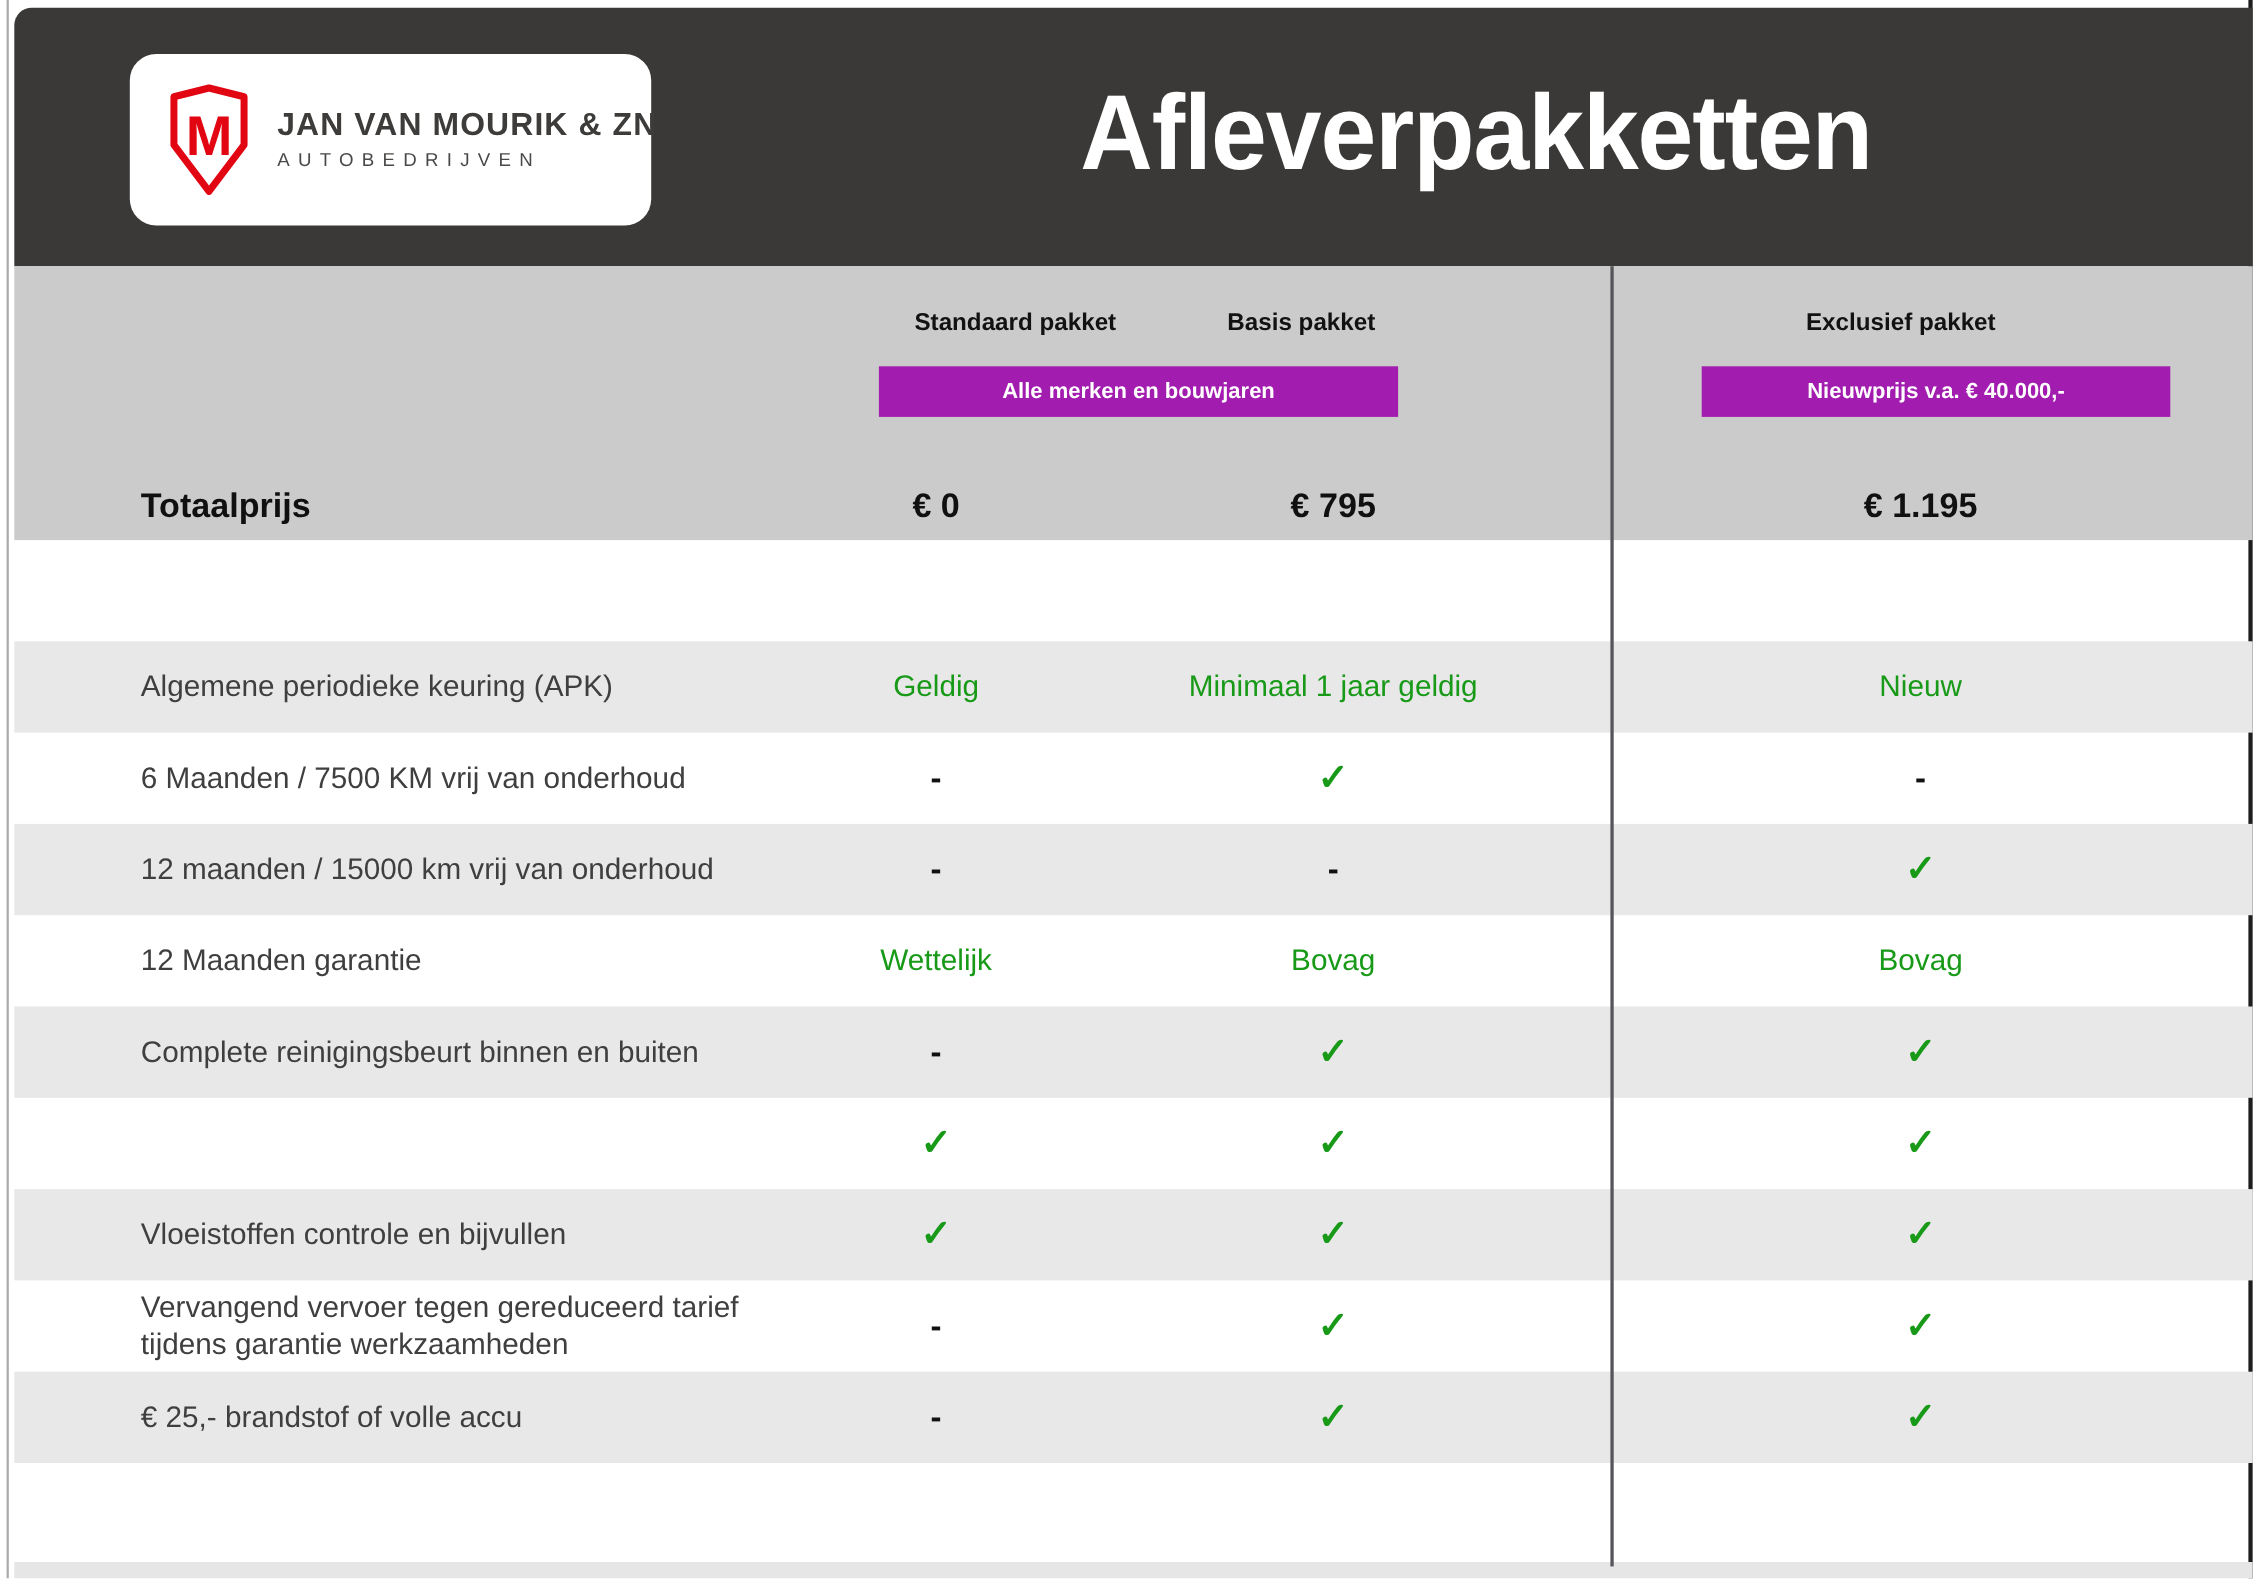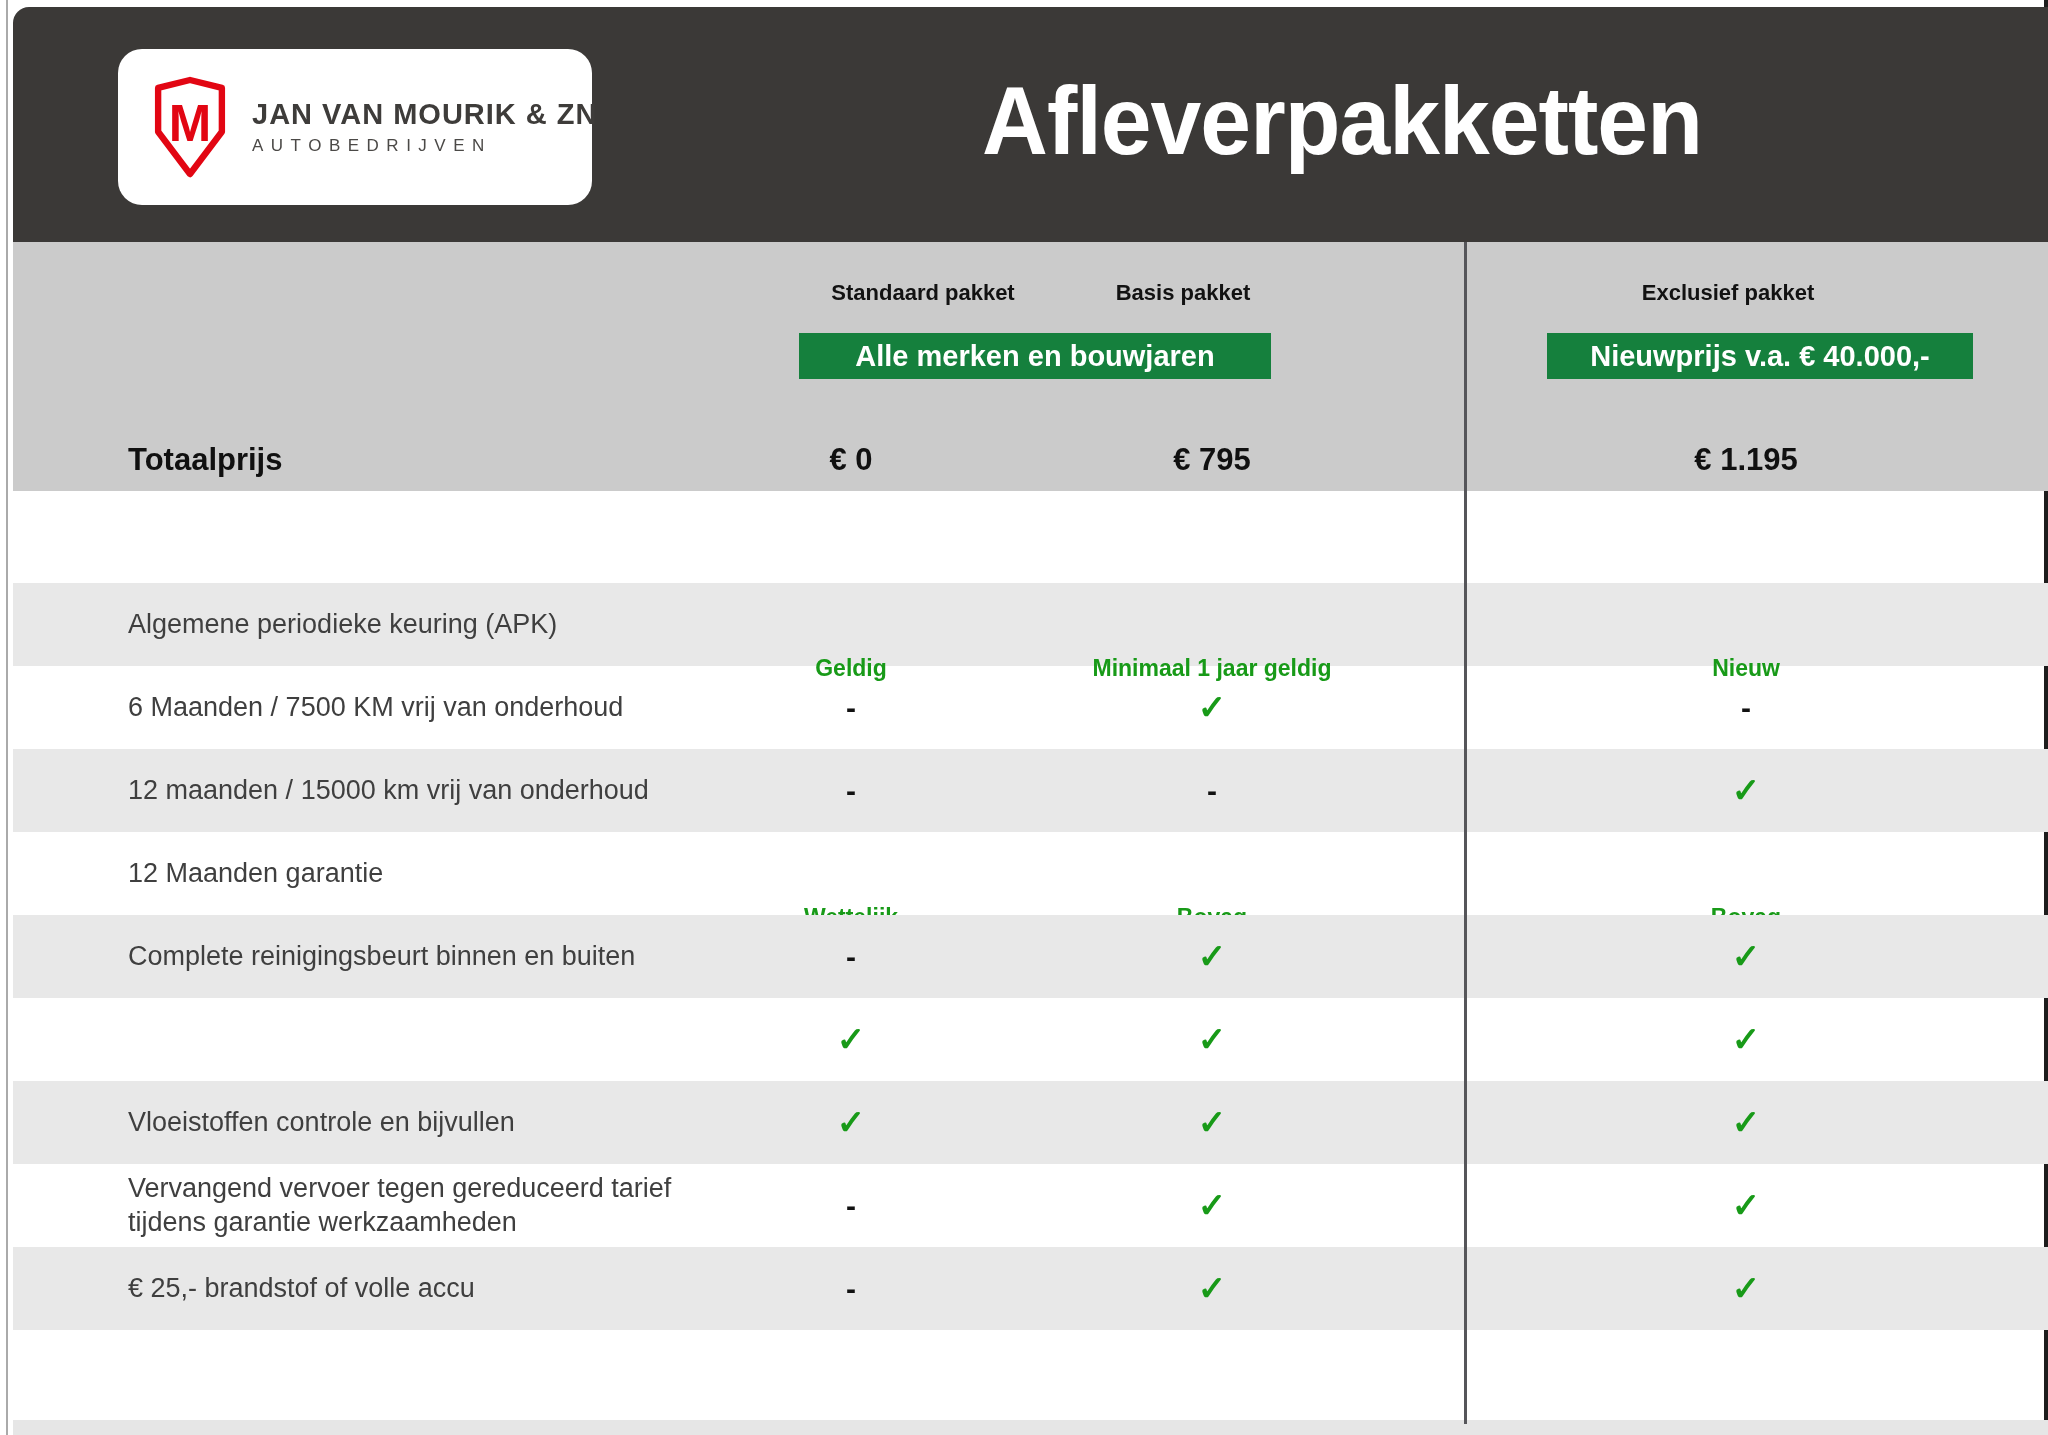--- a/index.html
+++ b/index.html
@@ -22,35 +22,35 @@
   .brand-name{font-size:29px;font-weight:800;color:#3e3c3a;letter-spacing:1px;white-space:nowrap;}
   .brand-sub{font-size:17px;font-weight:500;color:#4b4947;letter-spacing:7.5px;margin-top:5px;white-space:nowrap;}
   .page-title{position:absolute;left:1329px;top:58px;transform:translateX(-50%) scaleX(.94);
               transform-origin:center;font-size:97px;font-weight:700;color:#ffffff;white-space:nowrap;
               letter-spacing:-1px;}
 
   
   .band{position:absolute;left:0;top:242px;width:2035px;height:249px;background:#cbcbcb;}
   .col-header{position:absolute;top:38px;transform:translateX(-50%);font-size:22px;font-weight:700;
               color:#121212;white-space:nowrap;}
-  .badge{position:absolute;top:91px;height:46px;line-height:46px;background:#15803d;color:#ffffff;
-         font-size:29px;font-weight:700;text-align:center;white-space:nowrap;}
+  .badge{position:absolute;top:91px;height:46px;line-height:46px;background:#a21caf;color:#ffffff;
+         font-size:20px;font-weight:700;text-align:center;white-space:nowrap;}
   .price-label{position:absolute;left:115px;top:200px;font-size:31px;font-weight:700;color:#101010;}
   .price-val{position:absolute;top:200px;transform:translateX(-50%);font-size:31px;font-weight:700;color:#101010;}
 
   
   .divider{position:absolute;left:1451px;top:242px;width:3px;height:1182px;background:#56565a;z-index:4;}
 
   
   .frow{position:absolute;left:0;width:2035px;height:83px;}
   .frow.striped{background:#e8e8e8;}
   .flabel{position:absolute;left:115px;top:0;bottom:0;display:flex;align-items:center;
           font-size:27px;color:#3f3f3f;white-space:pre-line;line-height:1.25;}
   .fval{position:absolute;top:0;height:83px;line-height:83px;transform:translateX(-50%);text-align:center;}
-  .fval.gtext{font-size:23px;font-weight:700;color:#189a18;white-space:nowrap;margin-top:44px;}
+  .fval.gtext{font-size:27px;font-weight:400;color:#189a18;white-space:nowrap;}
   .fval.check{font-size:34px;font-weight:700;color:#189a18;}
   .fval.dash{font-size:30px;font-weight:700;color:#111111;}
 
   .bottom-strip{position:absolute;left:0;top:1420px;width:2035px;height:15px;background:#e6e6e6;}
 </style>
 </head>
 <body>
 
 <div class="left-edge-line"></div>
 <div class="right-edge-line"></div>

